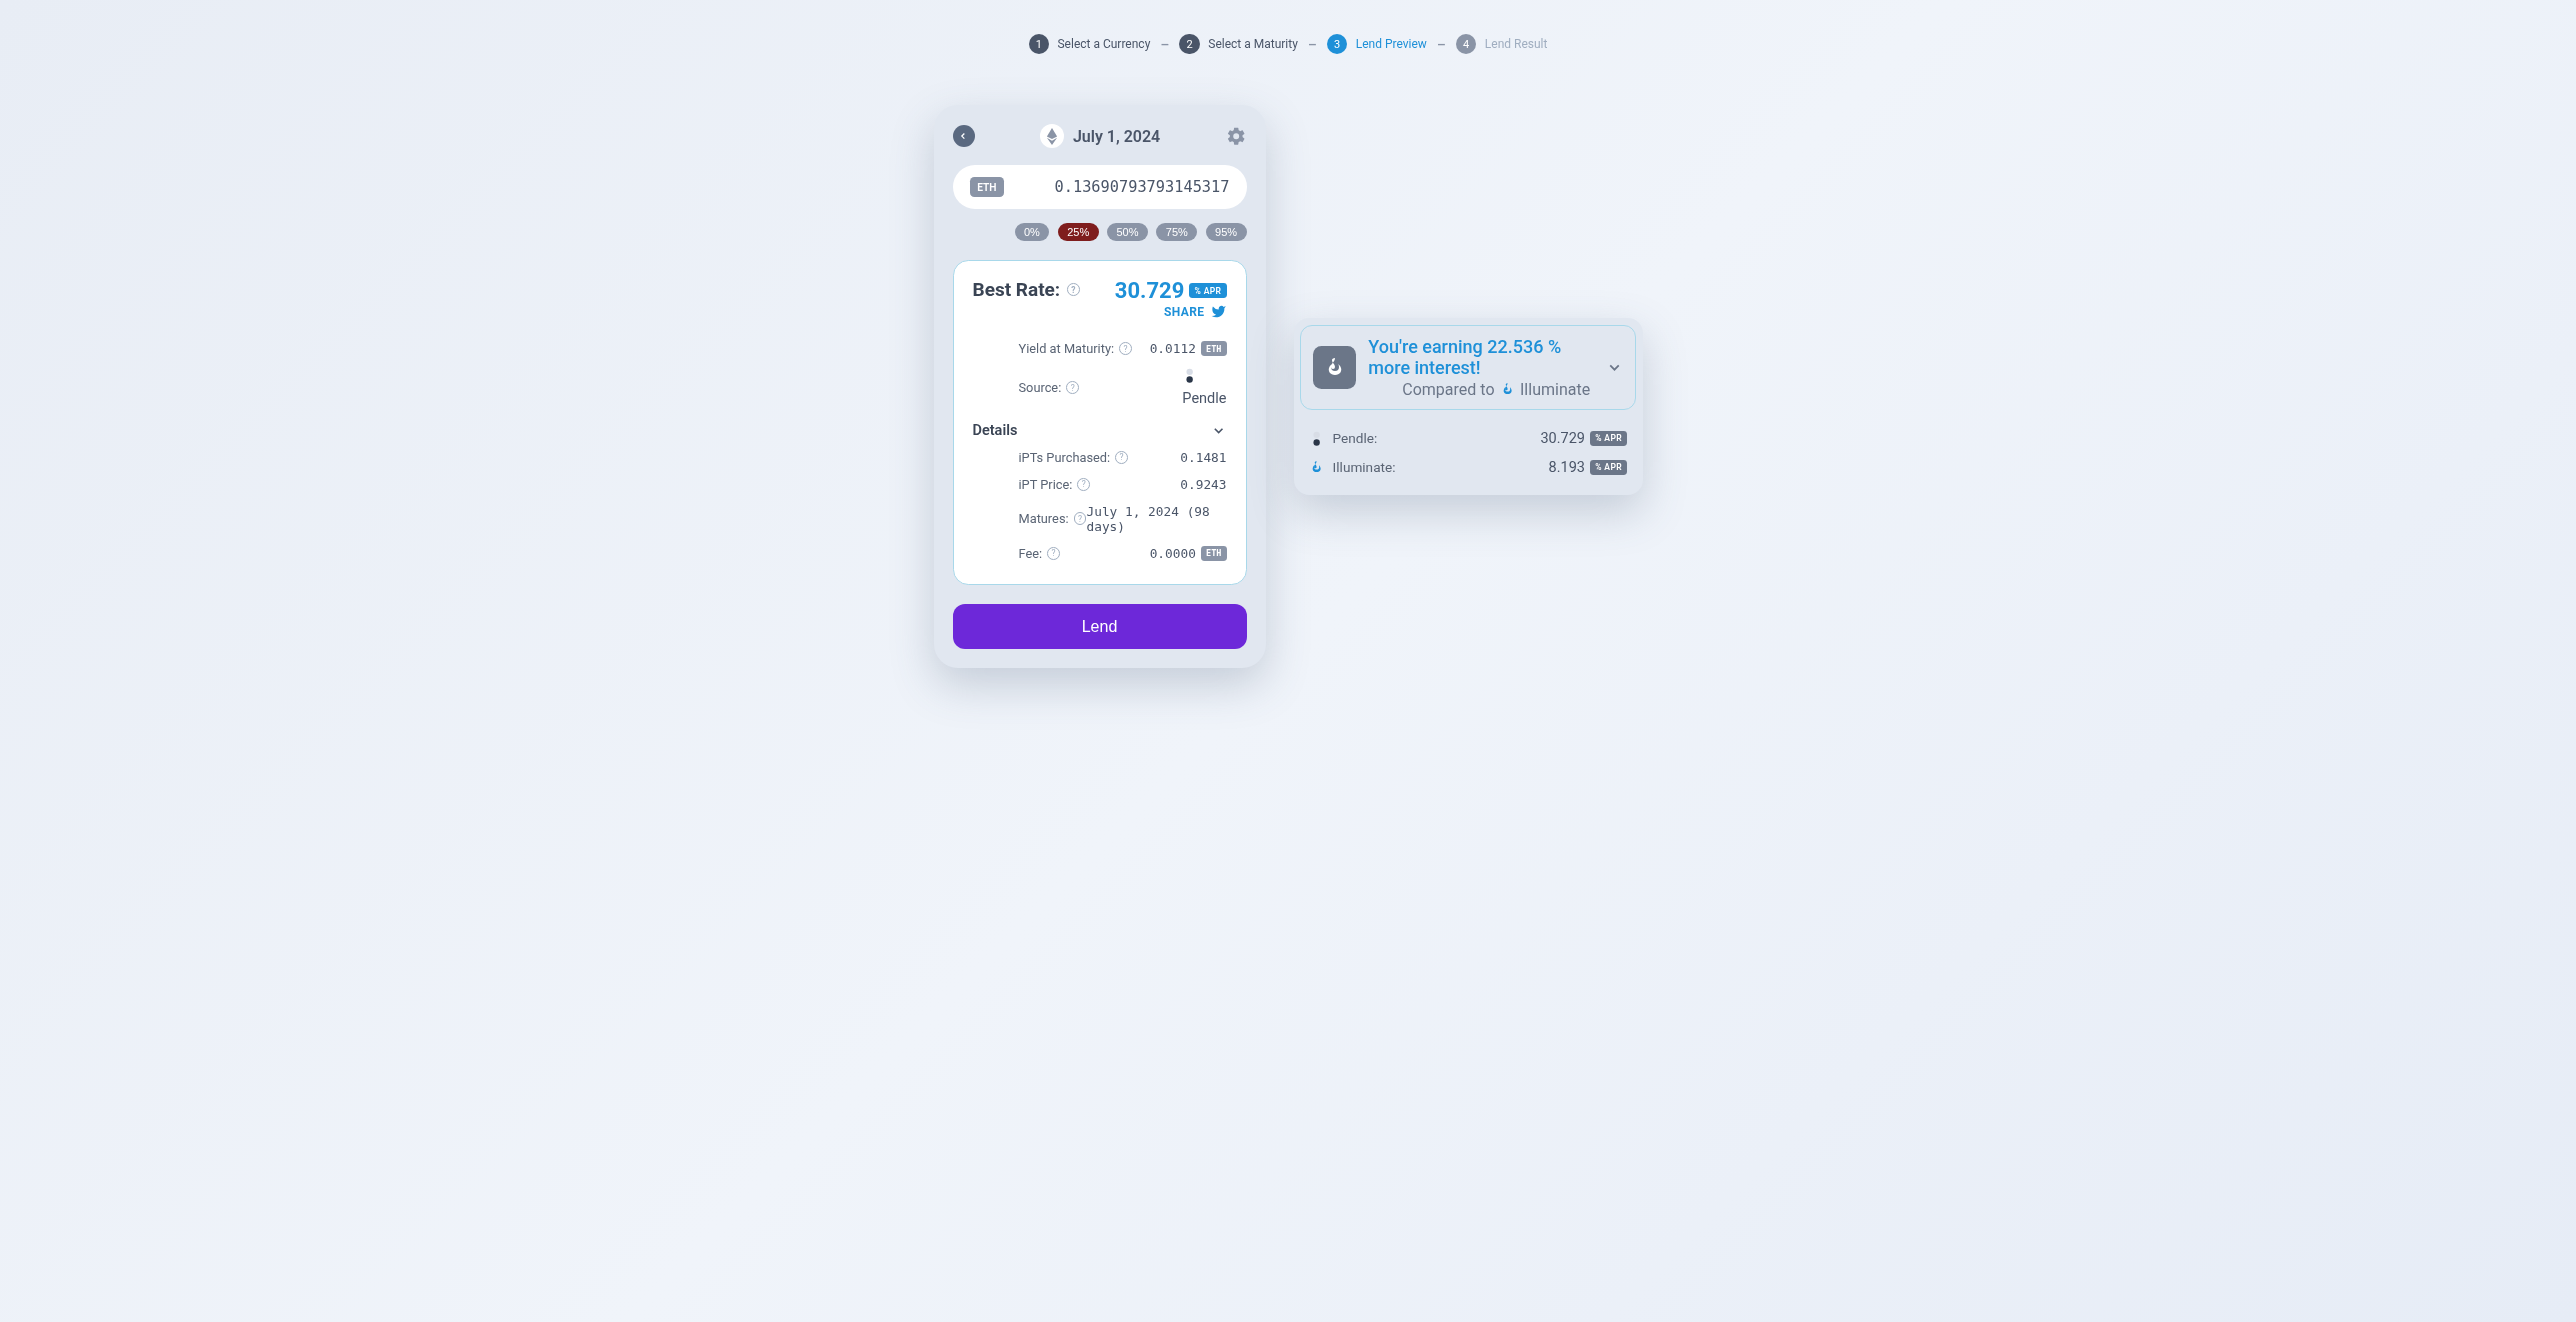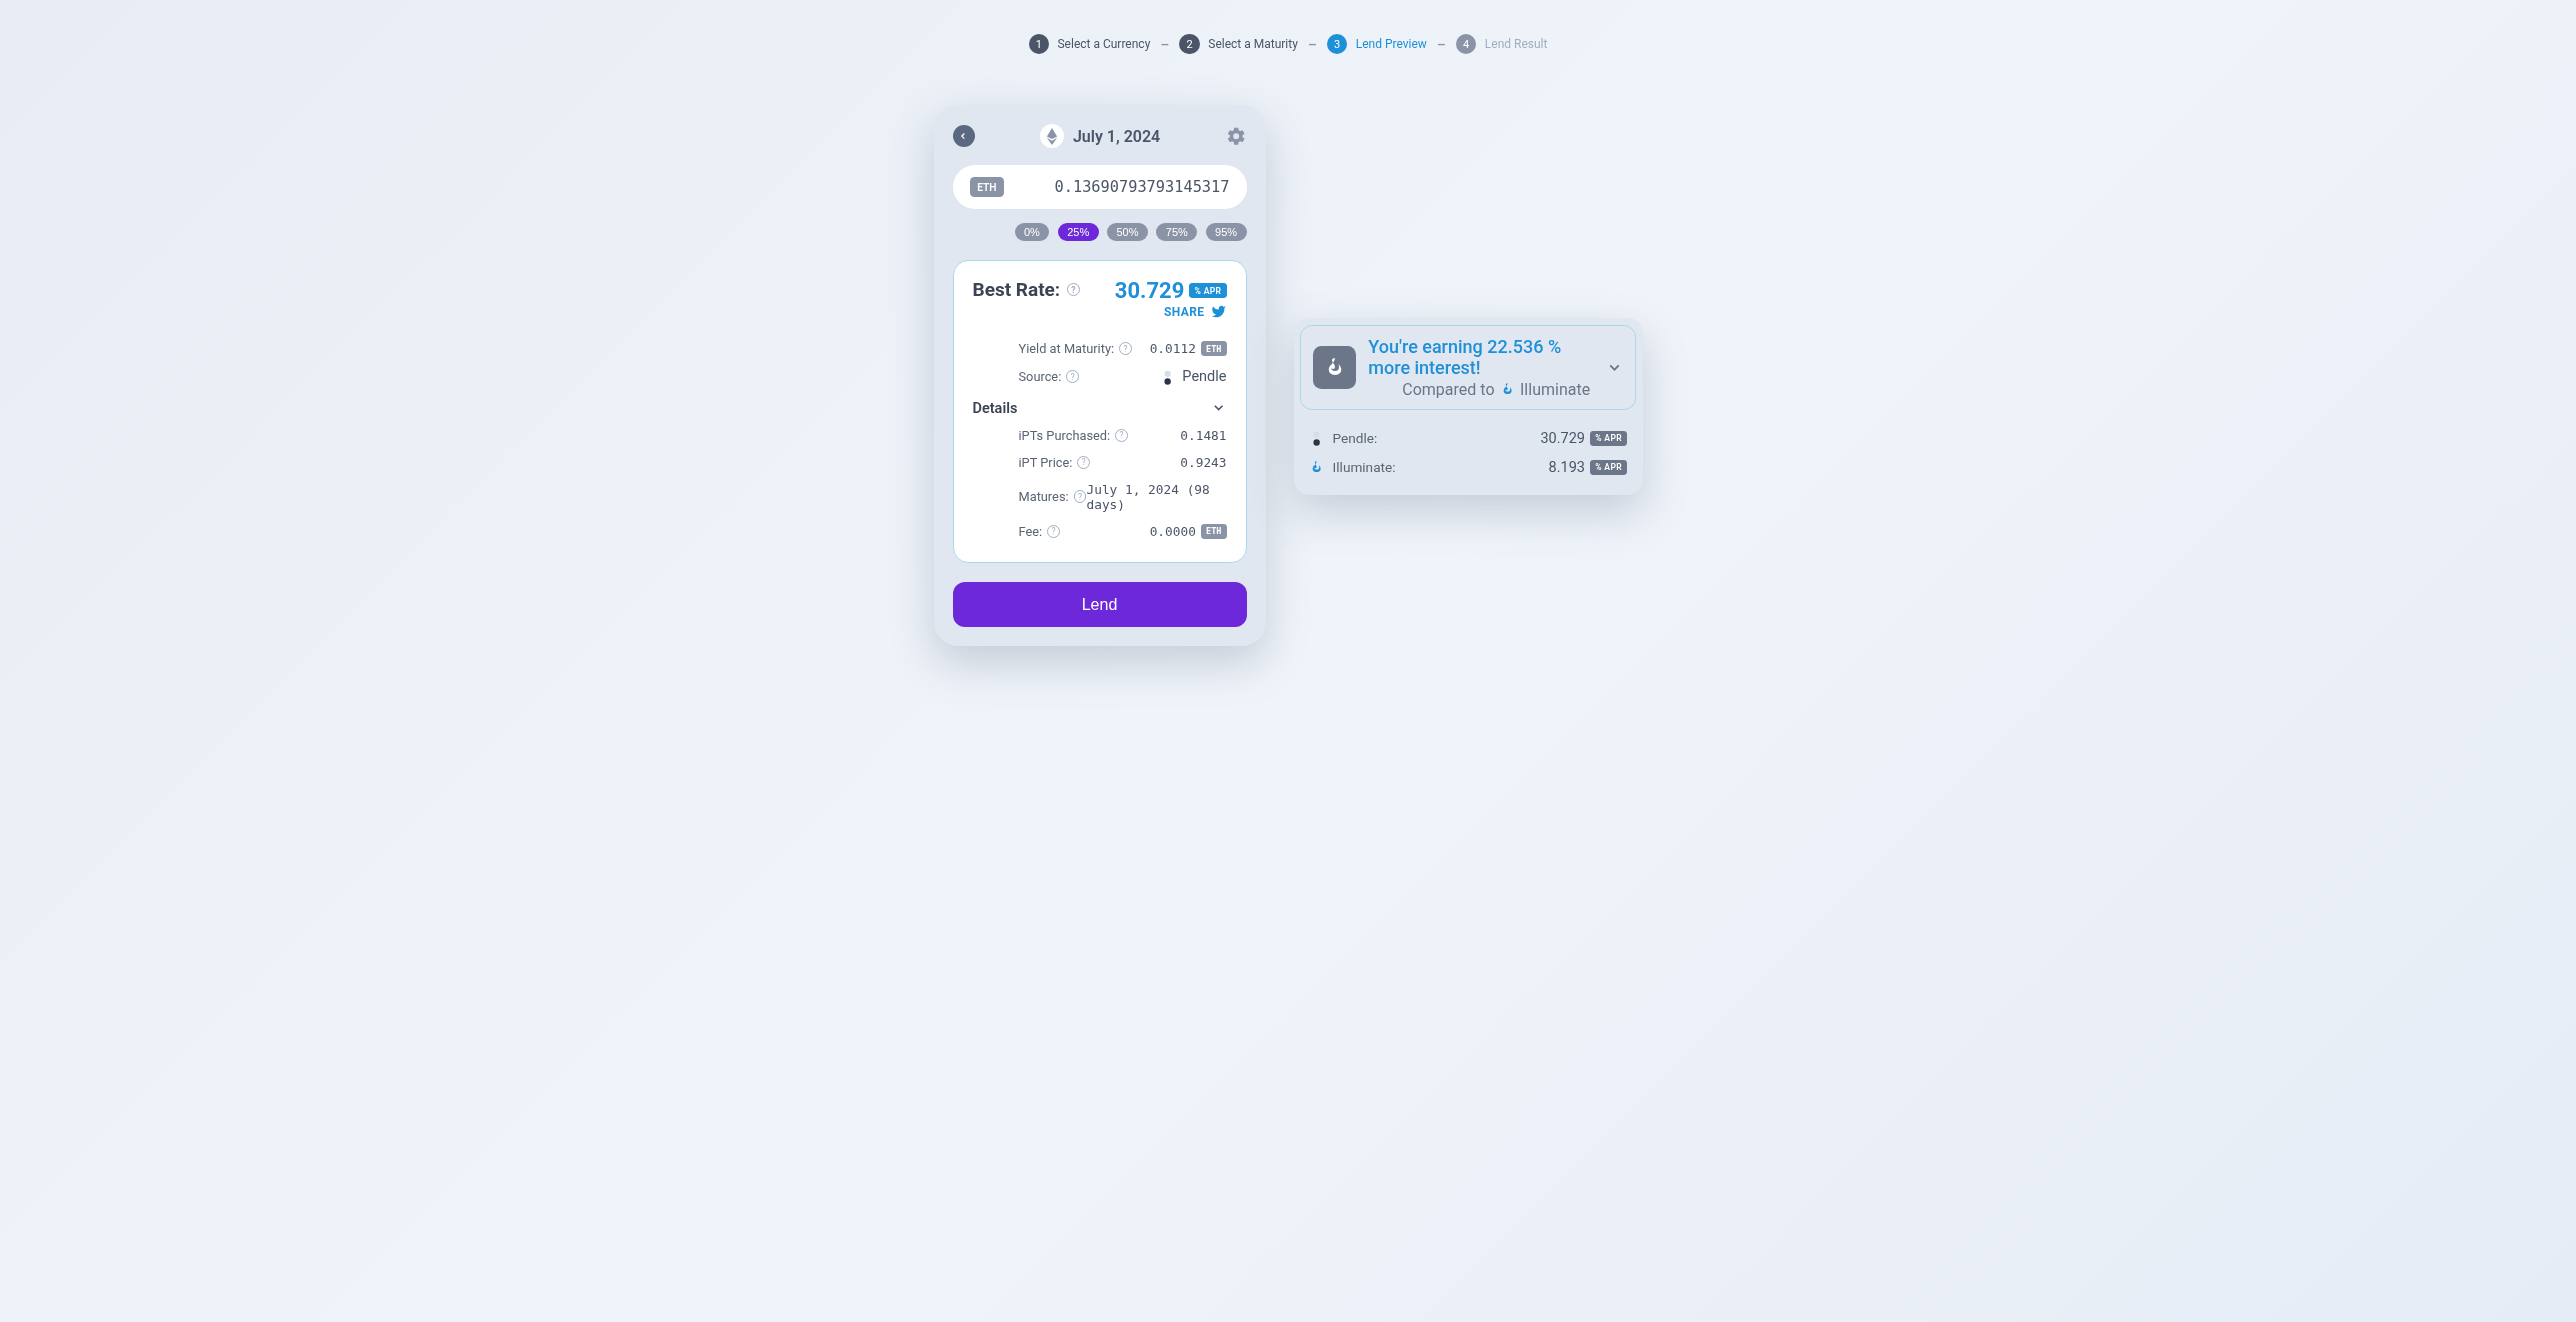--- a/index.html
+++ b/index.html
@@ -137,21 +137,21 @@
 }
 .pct-btn {
   background: #8a94a6;
   color: #fff;
   font-size: 11px;
   padding: 3.4px 9.4px;
   border-radius: 12px;
   cursor: pointer;
   border: none;
 }
-.pct-btn.active { background: #6d28d9; }
+.pct-btn.active { background: #7f1d1d; }
 
 
 .rate-panel {
   background: #fff;
   border: 1.7px solid #a8d8ea;
   border-radius: 15.3px;
   padding: 17px 19px;
   margin-bottom: 19px;
 }
 .rate-header {
@@ -222,25 +222,26 @@
 .eth-tag {
   background: #8a94a6;
   color: #fff;
   font-size: 8.5px;
   font-weight: 600;
   padding: 2.6px 5.1px;
   border-radius: 3.4px;
 }
 .source-value {
   display: flex;
-  align-items: flex-end;
+  align-items: flex-start;
   gap: 6.8px;
   font-family: inherit;
   font-size: 14.5px;
   color: #4a5568;
+  flex-direction: column;
 }
 .details-header {
   display: flex;
   justify-content: space-between;
   align-items: center;
   padding: 8.5px 0 5.1px;
   font-size: 14.5px;
   font-weight: 600;
   color: #3a4454;
   cursor: pointer;

